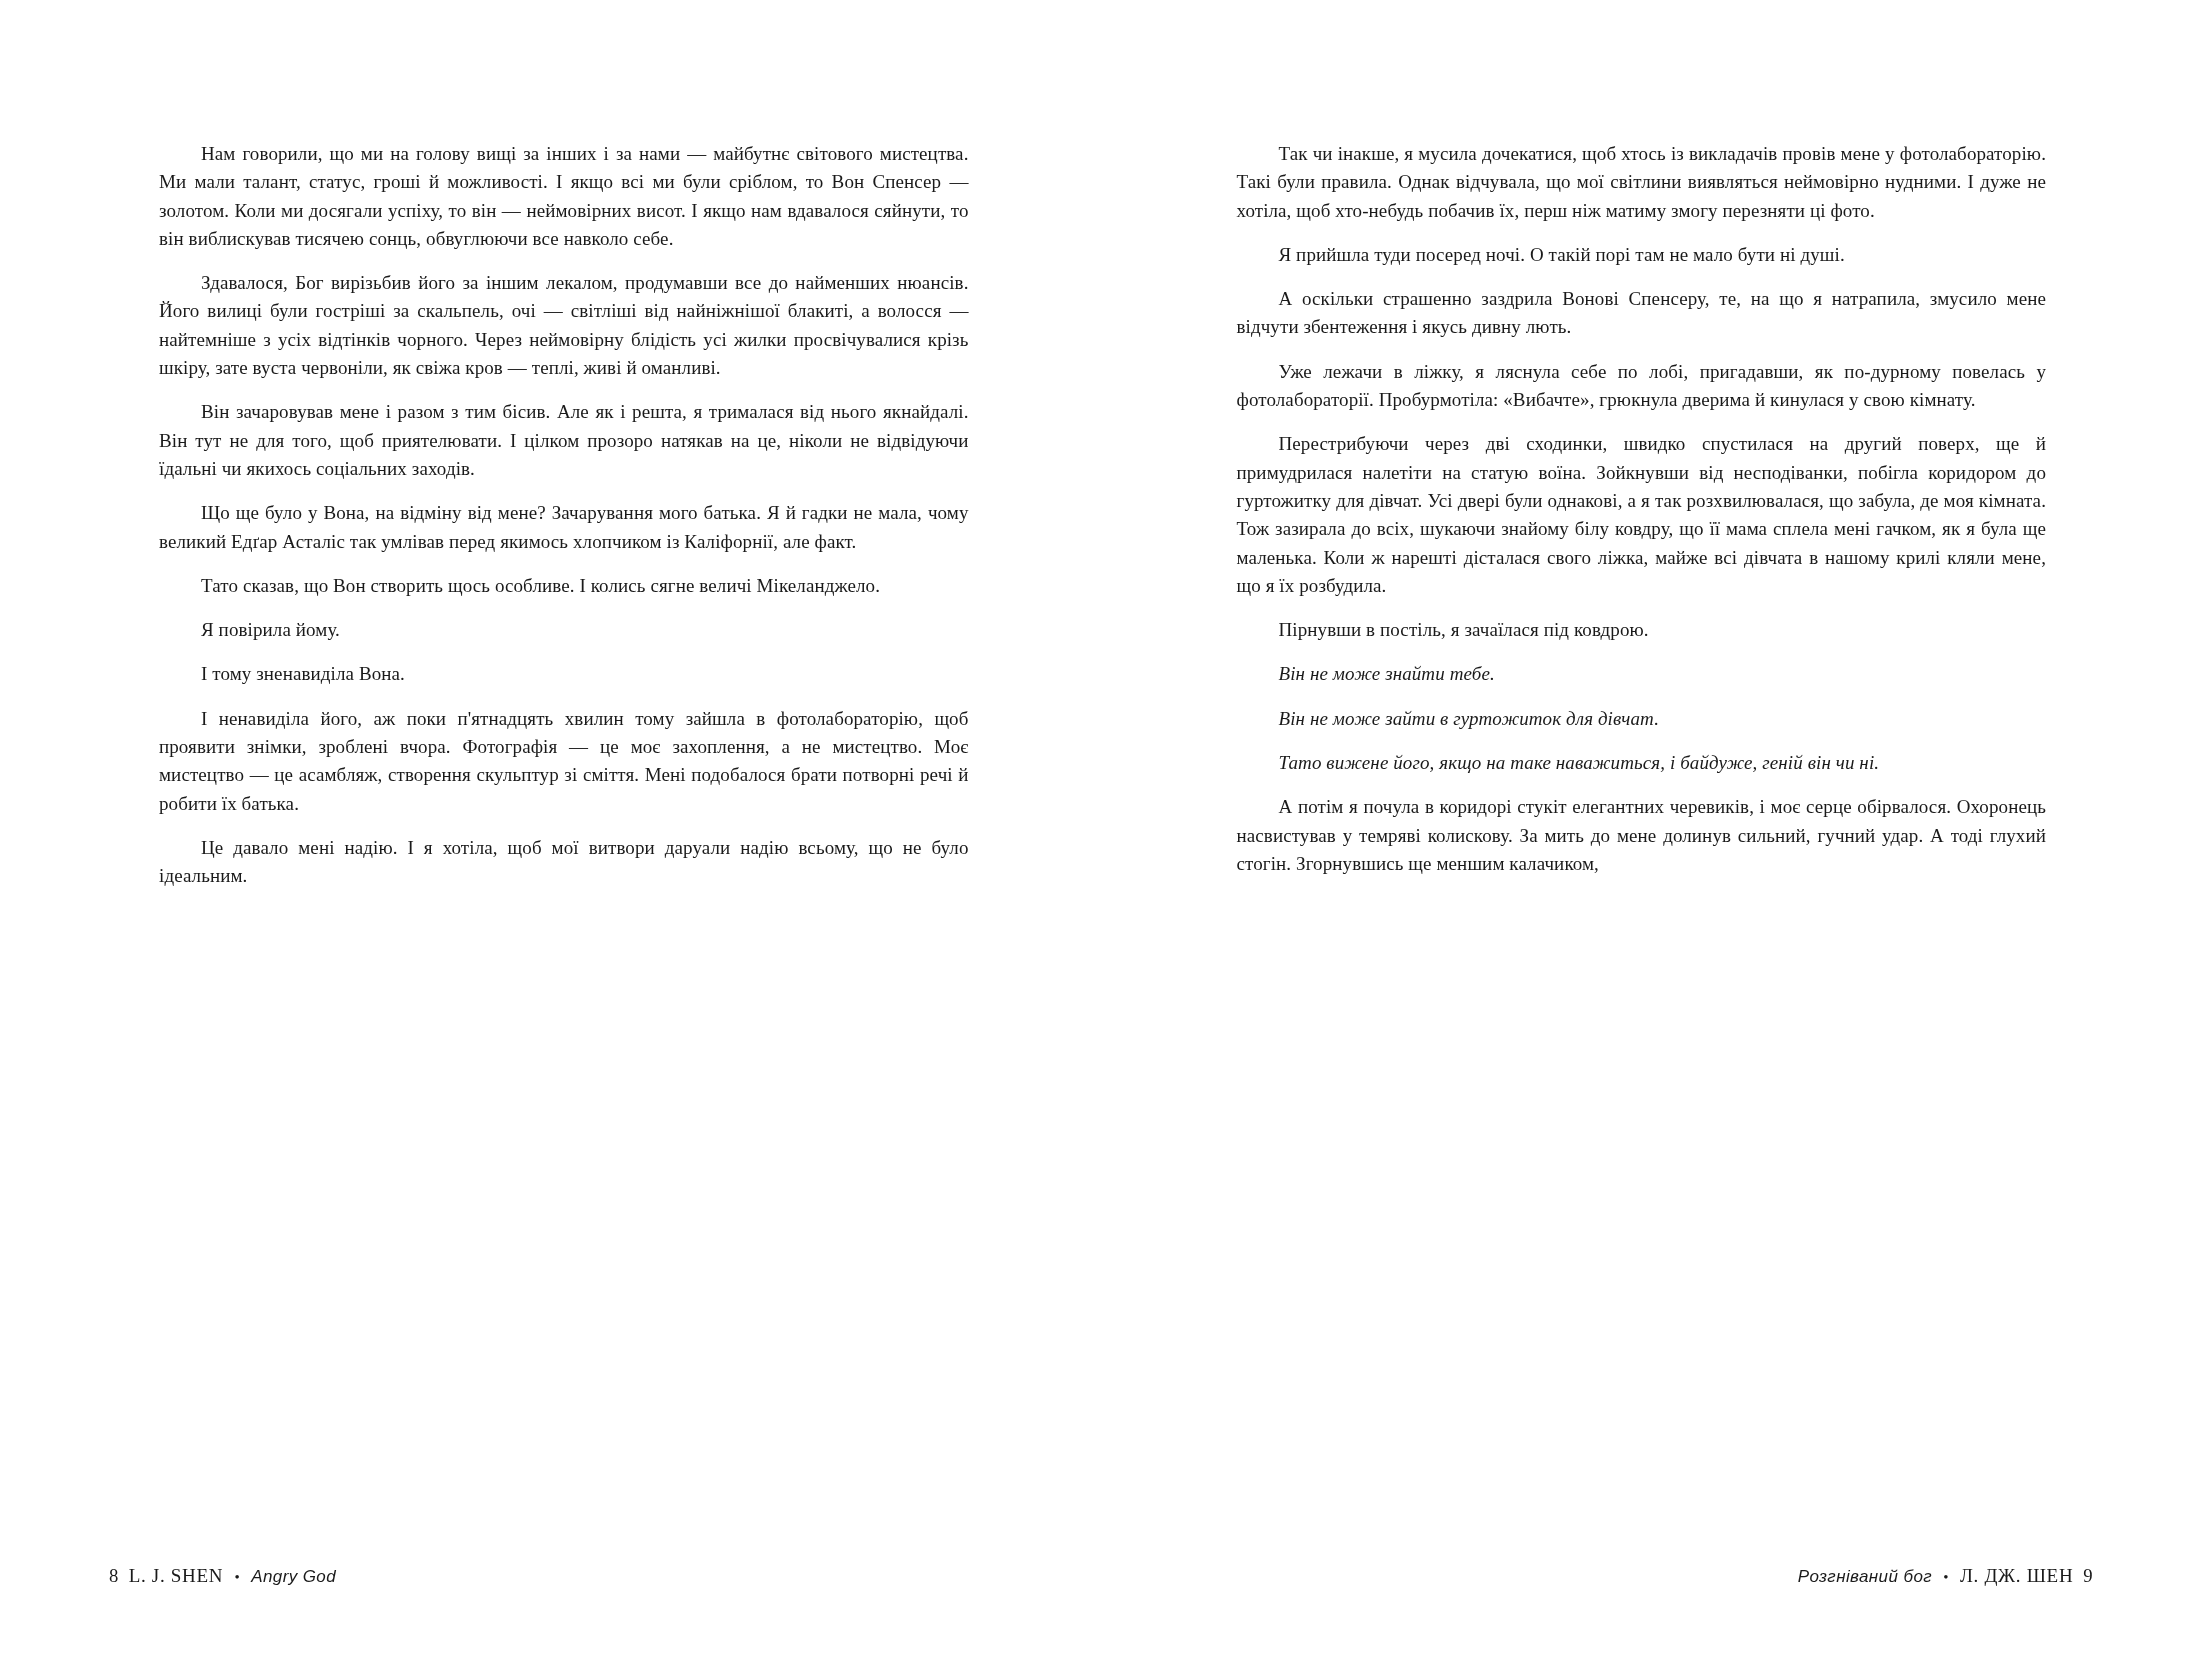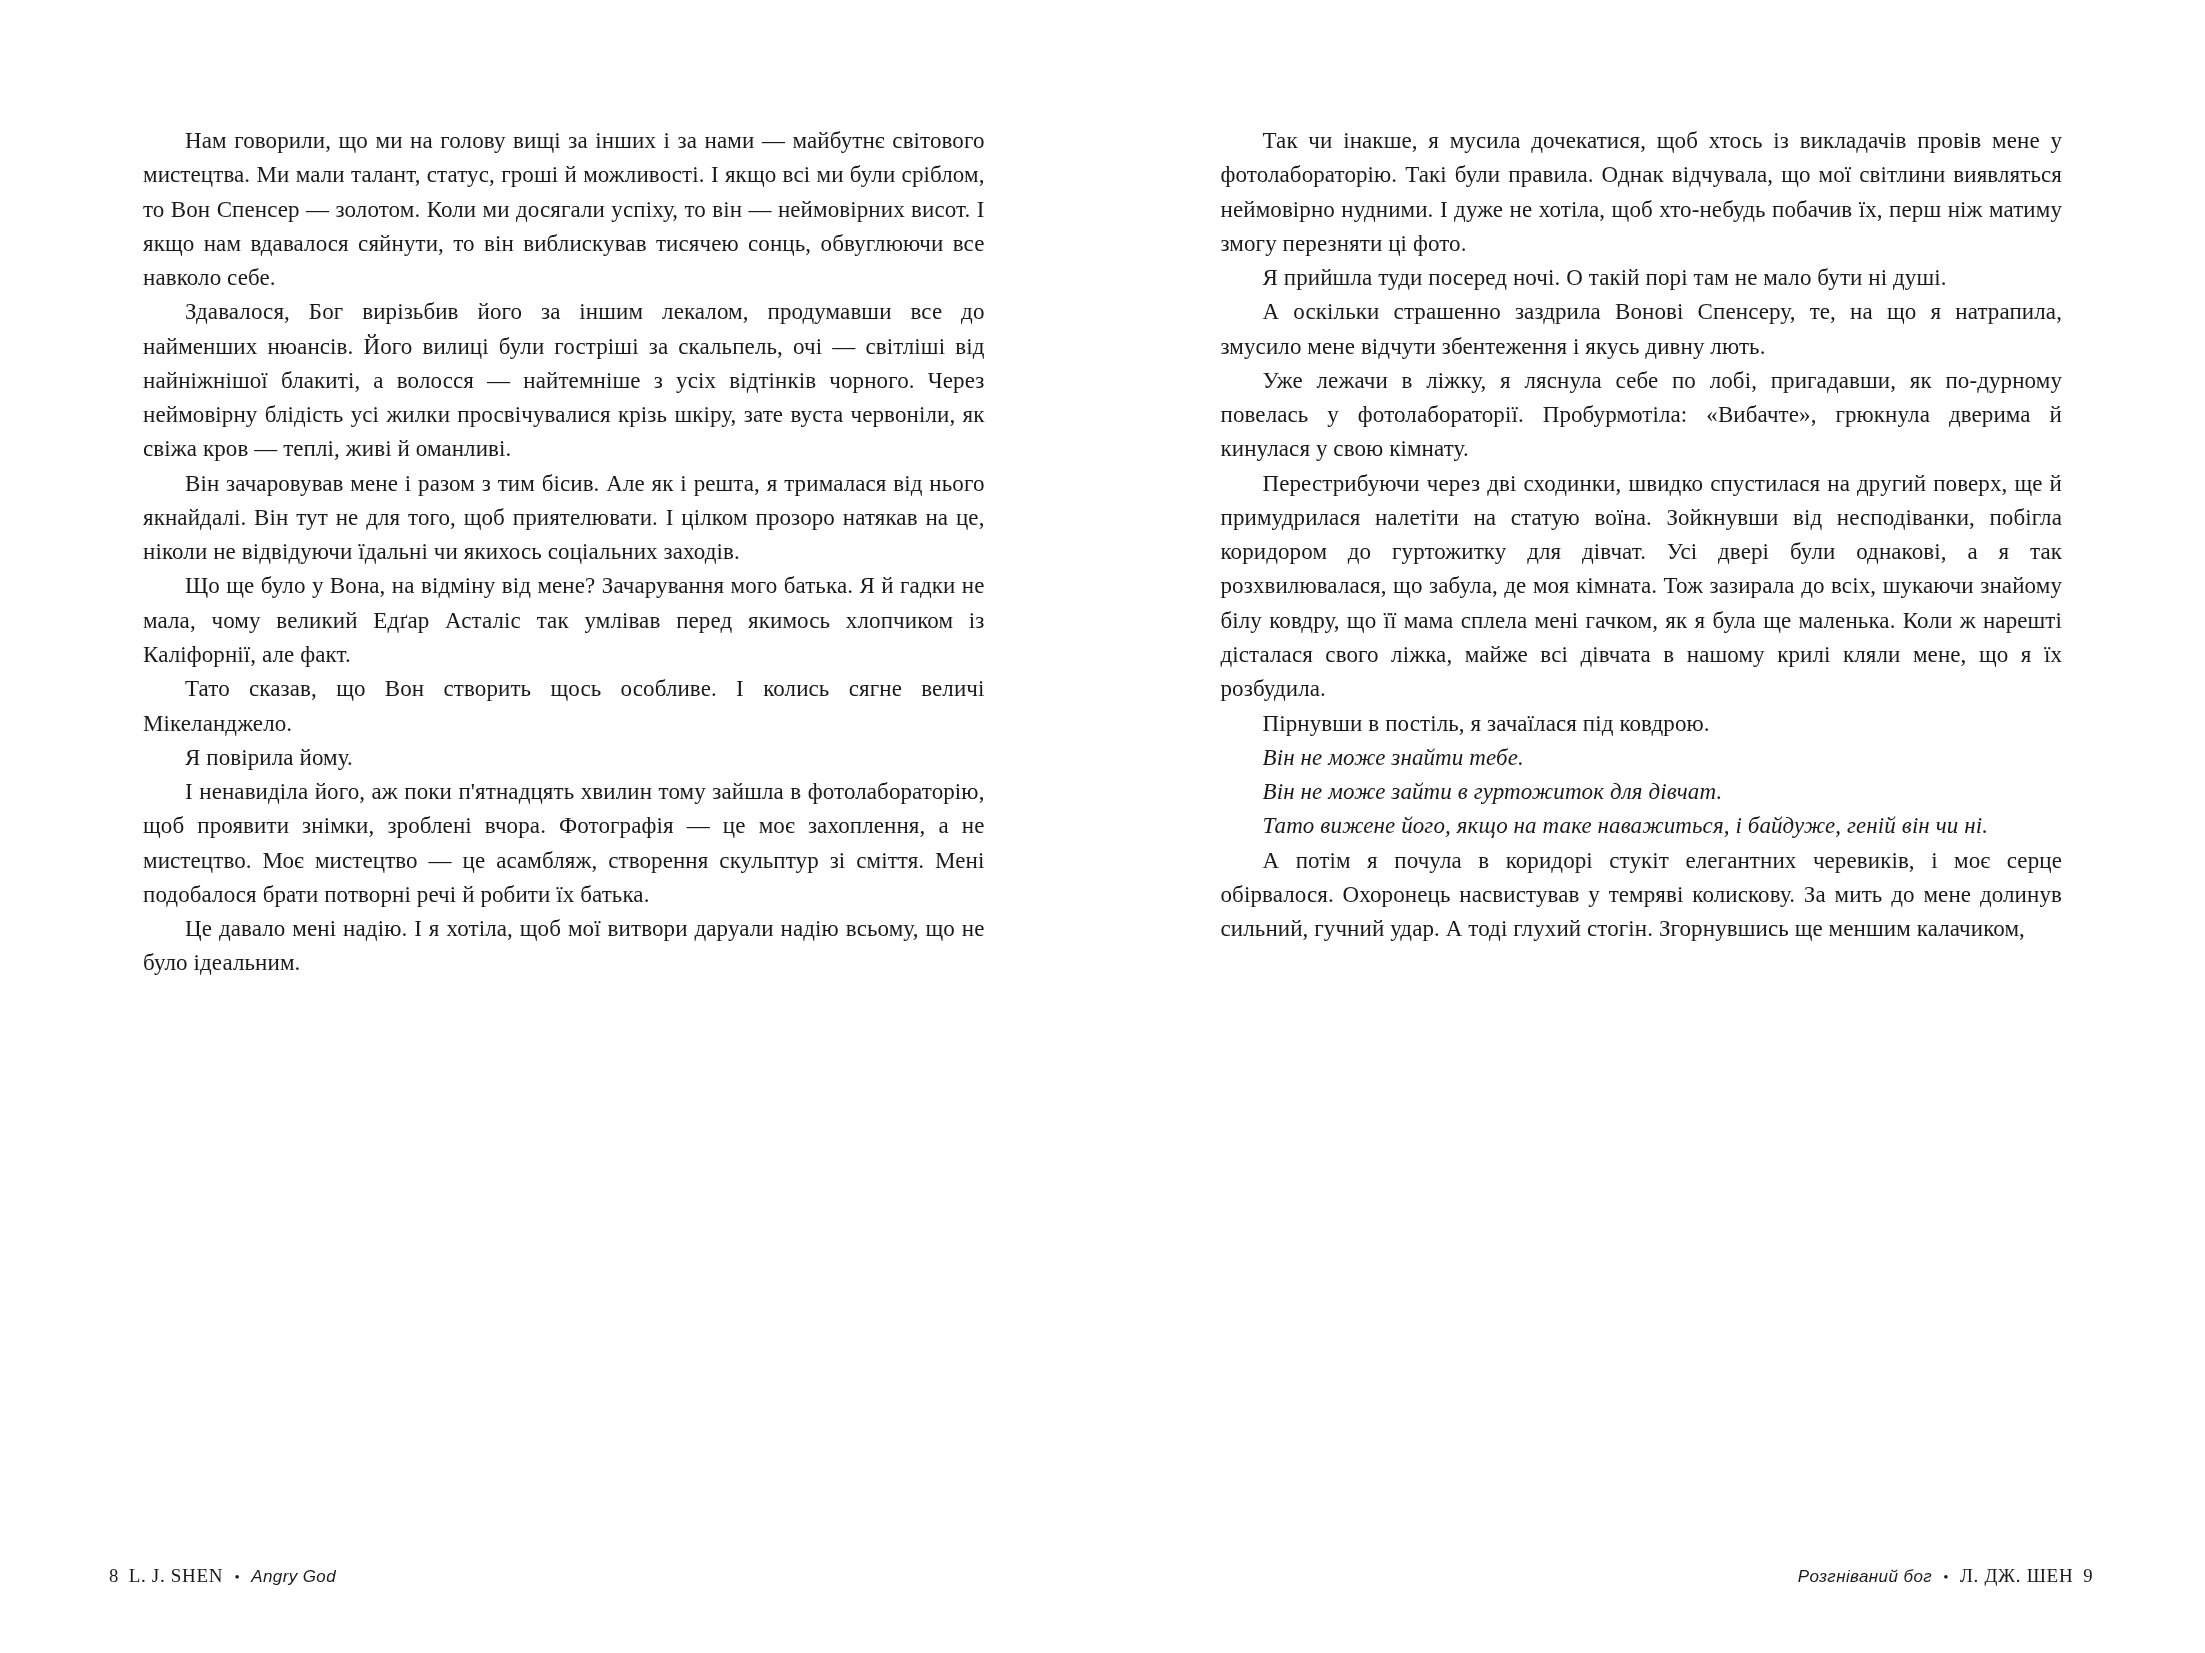--- a/index.html
+++ b/index.html
@@ -27,22 +27,22 @@
     height: 100%;
     box-sizing: border-box;
   }
   .page-left  { padding: 124px 118px 0 143px; }
   .page-right { padding: 124px 143px 8px 118px; }
 
   .textblock {
     width: 100%;
   }
   p.para {
-    margin: 0;
-    font-size: 23px;
+    margin: 16px;
+    font-size: 19px;
     line-height: 1.49;
     text-align: justify;
     text-indent: 42px;
     hyphens: manual;
     letter-spacing: 0.1px;
   }
   p.italic {
     font-style: italic;
   }
 
@@ -101,20 +101,21 @@
 <div class="spread">
 
   <div class="page page-left">
     <div class="textblock">
       <p class="para">Нам говорили, що ми на голову вищі за інших і за нами — майбутнє світового мистецтва. Ми мали талант, статус, гроші й можливості. І якщо всі ми були сріблом, то Вон Спенсер — золотом. Коли ми досягали успіху, то він — неймовірних висот. І якщо нам вдавалося сяйнути, то він виблискував тисячею сонць, обвуглюючи все навколо себе.</p>
       <p class="para">Здавалося, Бог вирізьбив його за іншим лекалом, продумавши все до найменших нюансів. Його вилиці були гостріші за скальпель, очі — світліші від найніжнішої блакиті, а волосся — найтемніше з усіх відтінків чорного. Через неймовірну блідість усі жилки просвічувалися крізь шкіру, зате вуста червоніли, як свіжа кров — теплі, живі й оманливі.</p>
       <p class="para">Він зачаровував мене і разом з тим бісив. Але як і решта, я трималася від нього якнайдалі. Він тут не для того, щоб приятелювати. І цілком прозоро натякав на це, ніколи не відвідуючи їдальні чи якихось соціальних заходів.</p>
       <p class="para">Що ще було у Вона, на відміну від мене? Зачарування мого батька. Я й гадки не мала, чому великий Едґар Асталіс так умлівав перед якимось хлопчиком із Каліфорнії, але факт.</p>
       <p class="para">Тато сказав, що Вон створить щось особливе. І колись сягне величі Мікеланджело.</p>
       <p class="para">Я повірила йому.</p>
+      <p class="para">І тому зненавиділа Вона.</p>
       <p class="para">І ненавиділа його, аж поки п'ятнадцять хвилин тому зайшла в фотолабораторію, щоб проявити знімки, зроблені вчора. Фотографія — це моє захоплення, а не мистецтво. Моє мистецтво — це асамбляж, створення скульптур зі сміття. Мені подобалося брати потворні речі й робити їх батька.</p>
       <p class="para">Це давало мені надію. І я хотіла, щоб мої витвори даруали надію всьому, що не було ідеальним.</p>
     </div>
 
     <div class="footer footer-left">
       <span class="folio">8</span>
       <span class="runhead">L. J. SHEN</span>
       <span class="dot">•</span>
       <span class="runhead-script">Angry God</span>
     </div>

